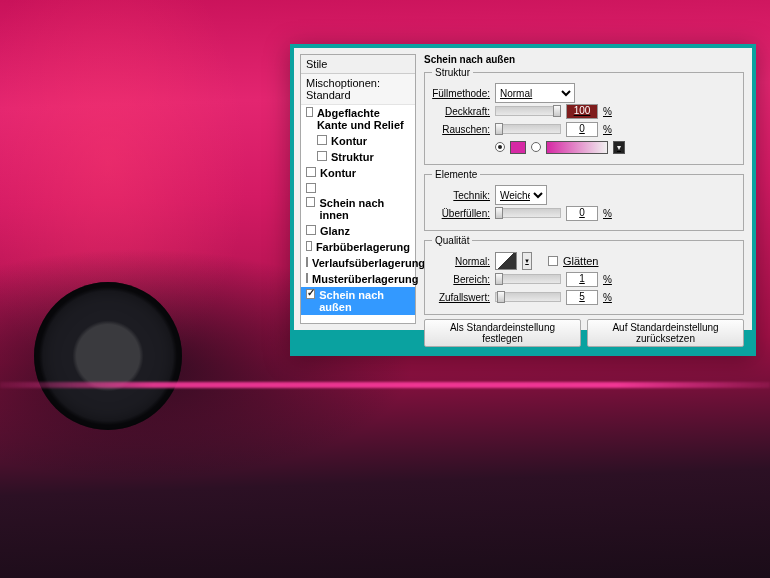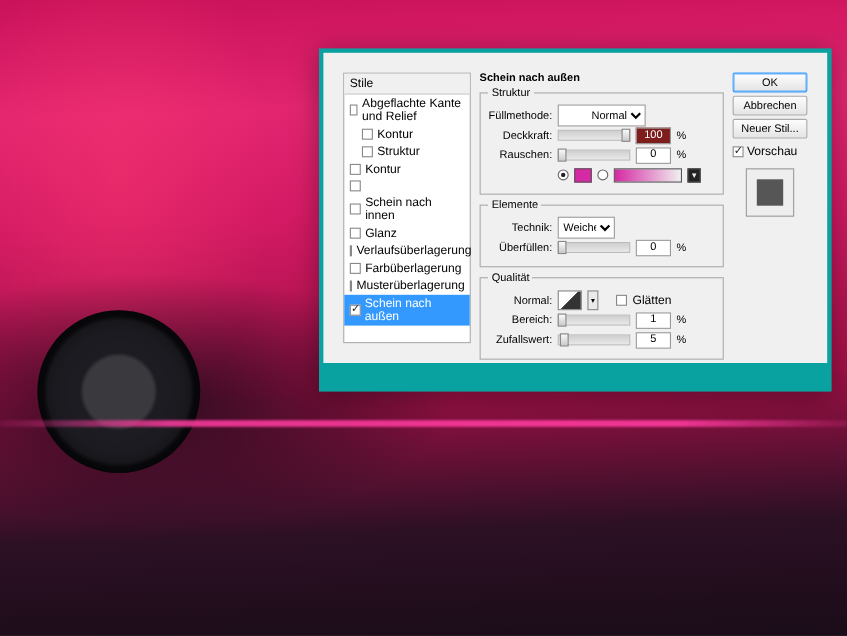--- a/index.html
+++ b/index.html
@@ -35,58 +35,58 @@
   .titlebar {
     height: 20px; display: flex; align-items: center; justify-content: center;
     color: #fff; font-size: 11px; position: relative;
   }
   .close {
     position: absolute; right: 0; top: 0; width: 28px; height: 18px;
     background: #c94030; color: #fff; display: flex; align-items: center; justify-content: center;
     font-size: 12px; cursor: pointer;
   }
   .body {
-    background: #f0f0f0; height: calc(100% - 22px); padding: 18px;
+    background: #f0f0f0; height: calc(100% - 22px); padding: 6px;
     display: flex; gap: 6px;
   }
   
   
   .styles-panel {
     width: 116px; border: 1px solid #a9a9a9; background: #fff;
     display: flex; flex-direction: column;
   }
   .styles-panel .hdr {
     background: #f0f0f0; padding: 3px 5px; border-bottom: 1px solid #ccc;
   }
   .styles-panel .opt {
     background: #f6f6f6; padding: 3px 5px; border-bottom: 1px solid #e4e4e4;
   }
   .style-row {
-    padding: 2px 5px; display: flex; align-items: center; gap: 4px;
-    font-size: 10px; cursor: pointer;
+    padding: 2px 5px; display: flex; gap: 4px;
+    font-size: 10px; cursor: pointer; font-weight: bold;
   }
   .style-row.indent { padding-left: 16px; }
   .style-row.sel { background: #3399ff; color: #fff; }
   .cbx { width: 10px; height: 10px; border: 1px solid #888; background: #fff; display: inline-block; position: relative; }
   .cbx.chk::after { content: "✓"; position: absolute; top: -3px; left: 0; font-size: 10px; color: #222; }
   
   
   .settings {
     flex: 1; padding: 0 2px;
   }
   fieldset {
     border: 1px solid #aaa; margin-bottom: 4px; padding: 5px 7px 7px;
   }
   legend { padding: 0 3px; font-size: 10px; }
   .sec-title { font-size: 10px; font-weight: bold; margin-bottom: 2px; }
   .row {
-    display: flex; align-items: center; gap: 5px; margin: 2px 0; height: 16px;
+    display: flex; align-items: center; gap: 5px; margin: 2px 0; height: 16px; text-decoration: underline;
   }
   .lab { width: 58px; text-align: right; font-size: 10px; }
-  select { height: 20px; font-size: 10px; border: 1px solid #999; background: #fff; text-align: right; }
+  select { height: 20px; font-size: 10px; border: 1px solid #999; background: #fff; }
   .slider {
     flex: 0 0 66px; height: 10px; position: relative;
     background: linear-gradient(#cfcfcf,#e8e8e8); border: 1px solid #bbb;
   }
   .slider .thumb {
     position: absolute; top: -2px; width: 8px; height: 12px;
     background: linear-gradient(#fafafa,#c9c9c9); border: 1px solid #888;
   }
   .numf {
     width: 32px; height: 15px; border: 1px solid #999; background: #fff;
@@ -134,20 +134,21 @@
 
 <div class="bg"></div>
 <div class="wheel"></div>
 <div class="streak"></div>
 
 <div class="dialog">
   <div class="body">
 
     <div class="styles-panel">
       <div class="hdr">Stile</div>
+      <div class="opt">Mischoptionen: Standard</div>
       <div id="style-list">
           <div class="style-row">
             <span class="cbx"></span>
             <span>Abgeflachte Kante und Relief</span>
           </div>
           <div class="style-row indent">
             <span class="cbx"></span>
             <span>Kontur</span>
           </div>
           <div class="style-row indent">
@@ -164,25 +165,25 @@
           <div class="style-row">
             <span class="cbx"></span>
             <span>Schein nach innen</span>
           </div>
           <div class="style-row">
             <span class="cbx"></span>
             <span>Glanz</span>
           </div>
           <div class="style-row">
             <span class="cbx"></span>
+            <span>Farbüberlagerung</span>
+          </div>
+          <div class="style-row">
+            <span class="cbx"></span>
             <span>Verlaufsüberlagerung</span>
-          </div>
-          <div class="style-row">
-            <span class="cbx"></span>
-            <span>Farbüberlagerung</span>
           </div>
           <div class="style-row">
             <span class="cbx"></span>
             <span>Musterüberlagerung</span>
           </div>
           <div class="style-row sel">
             <span class="cbx chk"></span>
             <span>Schein nach außen</span>
           </div>
         </div>
@@ -264,29 +265,21 @@
         <div class="row">
           <span class="lab">Zufallswert:</span>
           <div class="slider">
               <div class="thumb" style="left:1px"></div>
             </div>
           <span class="numf">5</span>
           <span class="unit">%</span>
         </div>
       </fieldset>
 
-    </div>
-
-    <div class="right">
-      <div class="btn def">OK</div>
-      <div class="btn">Abbrechen</div>
-      <div class="btn">Neuer Stil...</div>
-      <div class="prevchk">
-        <span class="cbx chk"></span>
-        <span>Vorschau</span>
-      </div>
-      <div class="preview-box">
-        <div class="preview-inner"></div>
+      <div class="btn-row">
+        <div class="btn">Als Standardeinstellung festlegen</div>
+        <div class="btn">Auf Standardeinstellung zurücksetzen</div>
       </div>
     </div>
 
+
   </div>
 </div>
 
 </body></html>

